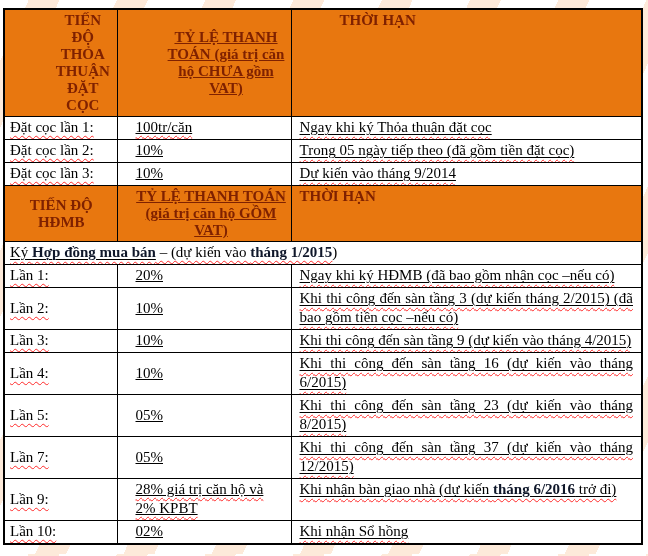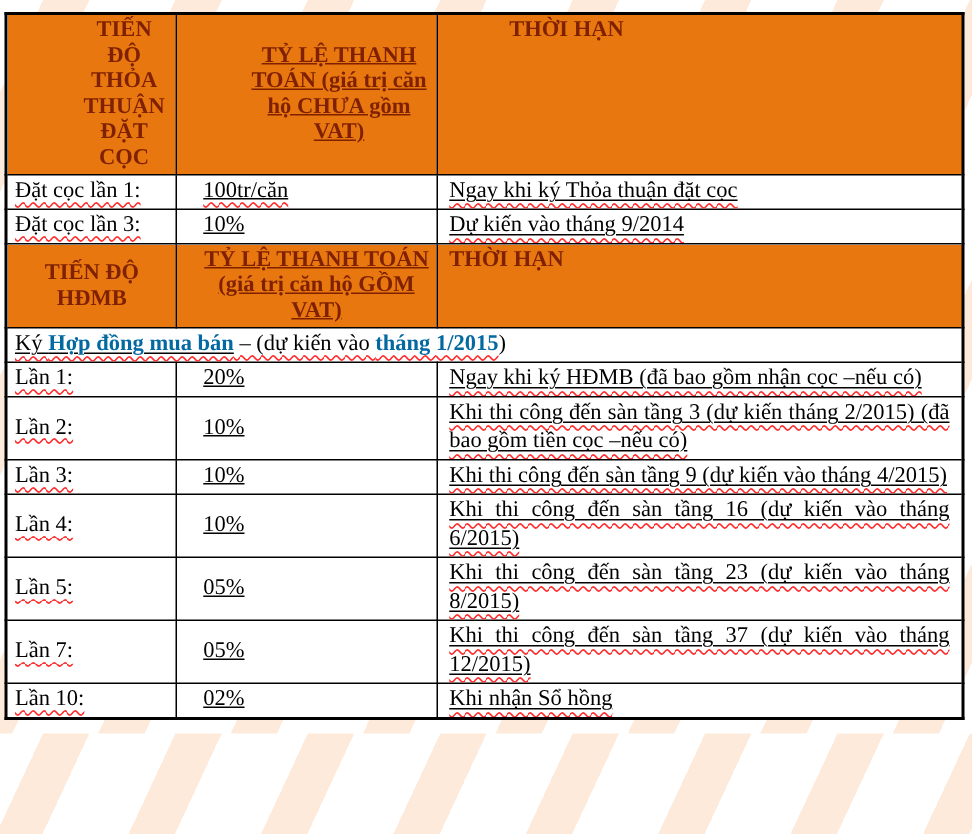--- a/index.html
+++ b/index.html
@@ -51,21 +51,21 @@
     text-underline-offset: 2px;
   }
   .t-w {
     text-decoration-line: underline;
     text-decoration-style: wavy;
     text-decoration-color: #ff2a2a;
     text-decoration-thickness: 1px;
     text-underline-offset: 3px;
   }
   .t-u .t-w { text-underline-offset: 4px; }
-  .t-r { color: #0369a1; }
+  .t-r { color: #0f172a; }
   .t-b { font-weight: bold; }
 </style>
 </head>
 <body>
 
 <table>
   <colgroup>
     <col style="width:113px">
     <col style="width:174px">
     <col style="width:351px">
@@ -73,20 +73,25 @@
   <tbody>
       <tr class="hrow1">
         <td class="hcell c1"><span class="">TIẾN ĐỘ THỎA THUẬN ĐẶT CỌC</span></td>
         <td class="hcell c2"><span class="">TỶ LỆ THANH TOÁN (giá trị căn hộ CHƯA gồm VAT)</span></td>
         <td class="hcell c3"><span class="">THỜI HẠN</span></td>
       </tr>
       <tr>
         <td class="c1"><span class="t-w">Đặt cọc lần 1:</span></td>
         <td class="c2"><span class="t-w">100tr/căn</span></td>
         <td class="c3"><span class="t-u"><span class="t-w">Ngay khi ký Thỏa thuận đặt cọc</span></span></td>
+      </tr>
+      <tr>
+        <td class="c1"><span class="t-w">Đặt cọc lần 2:</span></td>
+        <td class="c2"><span class="">10%</span></td>
+        <td class="c3"><span class="t-u"><span class="t-w">Trong 05 ngày tiếp theo (đã gồm tiền đặt cọc)</span></span></td>
       </tr>
       <tr>
         <td class="c1"><span class="t-w">Đặt cọc lần 3:</span></td>
         <td class="c2"><span class="">10%</span></td>
         <td class="c3"><span class="t-u"><span class="t-w">Dự kiến vào tháng 9/2014</span></span></td>
       </tr>
       <tr class="hrow2">
         <td class="hcell c1"><span class="">TIẾN ĐỘ HĐMB</span></td>
         <td class="hcell c2"><span class="">TỶ LỆ THANH TOÁN (giá trị căn hộ GỒM VAT)</span></td>
         <td class="hcell c3"><span class="">THỜI HẠN</span></td>
@@ -118,18 +123,23 @@
         <td class="c1"><span class="t-w">Lần 5:</span></td>
         <td class="c2"><span class="">05%</span></td>
         <td class="c3"><span class="t-u"><span class="t-w">Khi thi công đến sàn tầng 23 (dự kiến vào tháng 8/2015)</span></span></td>
       </tr>
       <tr>
         <td class="c1"><span class="t-w">Lần 7:</span></td>
         <td class="c2"><span class="">05%</span></td>
         <td class="c3"><span class="t-u"><span class="t-w">Khi thi công đến sàn tầng 37 (dự kiến vào tháng 12/2015)</span></span></td>
       </tr>
       <tr>
+        <td class="c1"><span class="t-w">Lần 9:</span></td>
+        <td class="c2"><span class="t-w">28% giá trị căn hộ và 2% KPBT</span></td>
+        <td class="c3"><span class="t-u"><span class="t-w">Khi nhận bàn giao nhà (dự kiến </span></span><span class="t-u"><span class="t-r t-b t-w">tháng 6/2016</span></span><span class="t-u"><span class="t-w"> trở đi)</span></span></td>
+      </tr>
+      <tr>
         <td class="c1"><span class="t-w">Lần 10:</span></td>
         <td class="c2"><span class="">02%</span></td>
         <td class="c3"><span class="t-u"><span class="t-w">Khi nhận Sổ hồng</span></span></td>
       </tr>
     </tbody>
 </table>
 
 </body></html>

